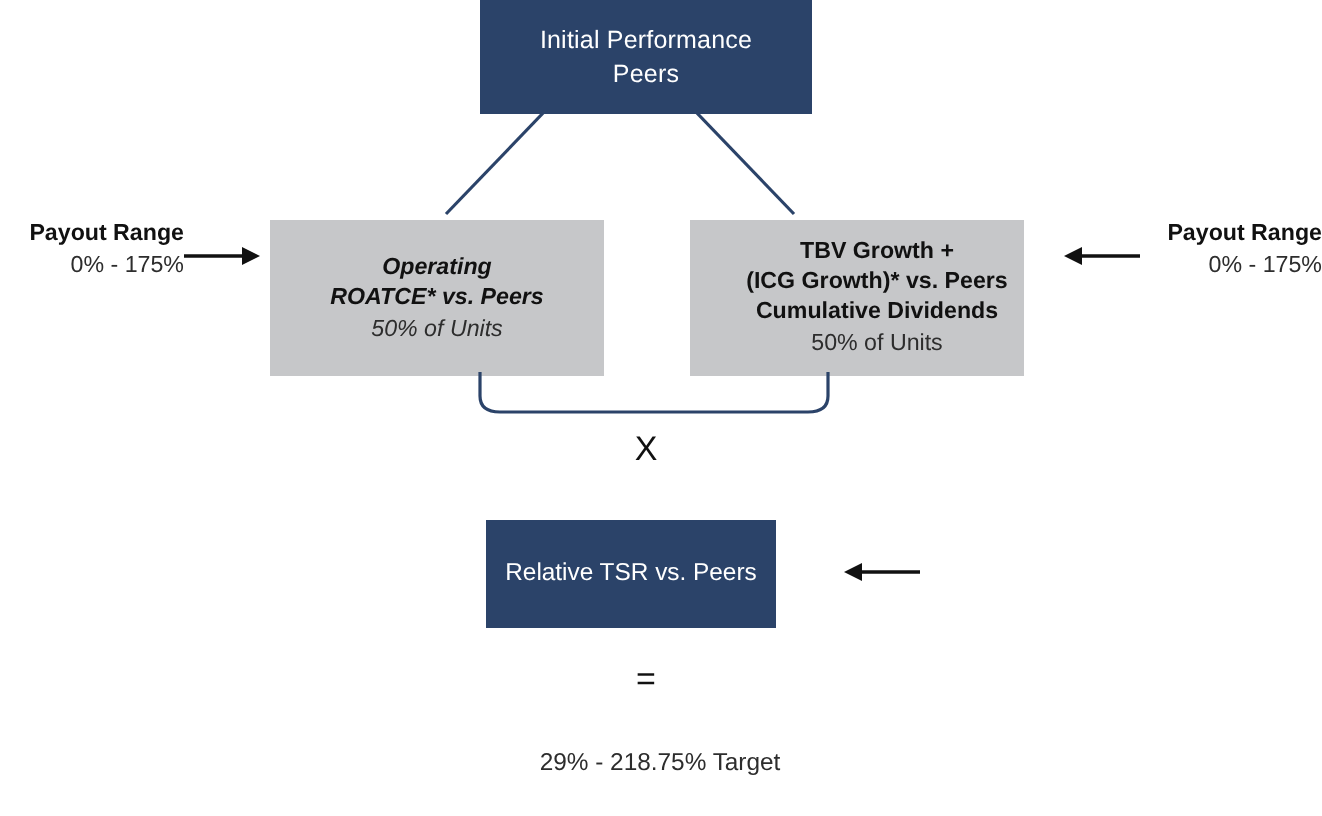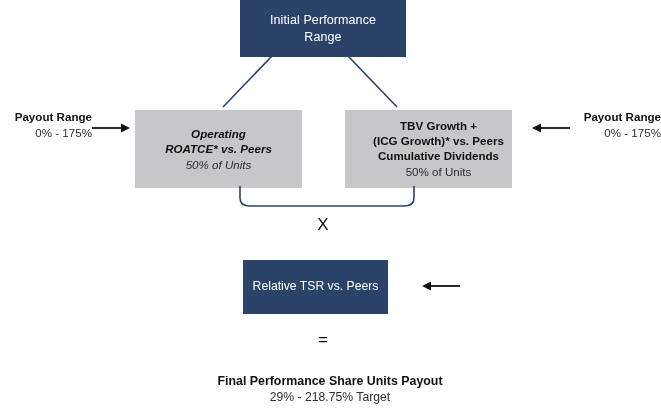--- a/index.html
+++ b/index.html
@@ -207,21 +207,21 @@
     color: #2d2d2d;
   }
 </style>
 </head>
 <body>
 
 <div id="canvas">
 
   <div class="box box-navy" id="box-initial-award">
     <span class="box-line">Initial Performance</span>
-    <span class="box-line">Range</span>
+    <span class="box-line">Peers</span>
   </div>
 
   <div class="connector" id="connector-branches">
     <svg width="240" height="58" viewBox="0 0 240 58">
       <line x1="58" y1="0" x2="8" y2="52" stroke="#2b4369" stroke-width="1.6"></line>
       <line x1="132" y1="0" x2="182" y2="52" stroke="#2b4369" stroke-width="1.6"></line>
     </svg>
   </div>
 
   <div class="box box-gray" id="box-operating-roatce">
@@ -277,17 +277,16 @@
     <svg width="40" height="12" viewBox="0 0 40 12">
       <polygon points="11,1.5 2,6 11,10.5" fill="#111111"></polygon>
       <line x1="11" y1="6" x2="40" y2="6" stroke="#111111" stroke-width="1.8"></line>
     </svg>
   </div>
 
 
   <div class="operator" id="operator-equals">=</div>
 
   <div id="result-block">
-    <span class="result-title">Final Performance Share Units Payout</span>
     <span class="result-value">29% - 218.75% Target</span>
   </div>
 
 </div>
 
 </body></html>

